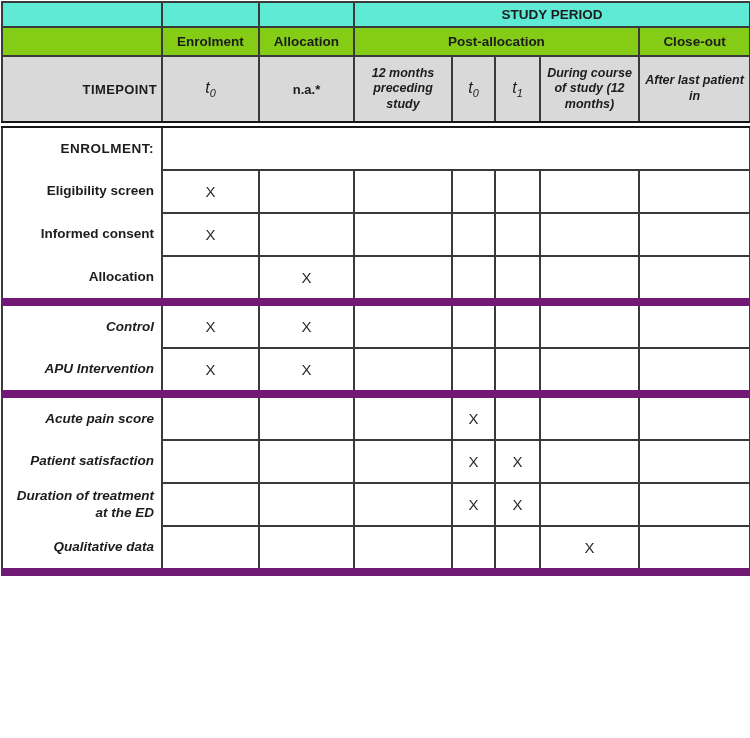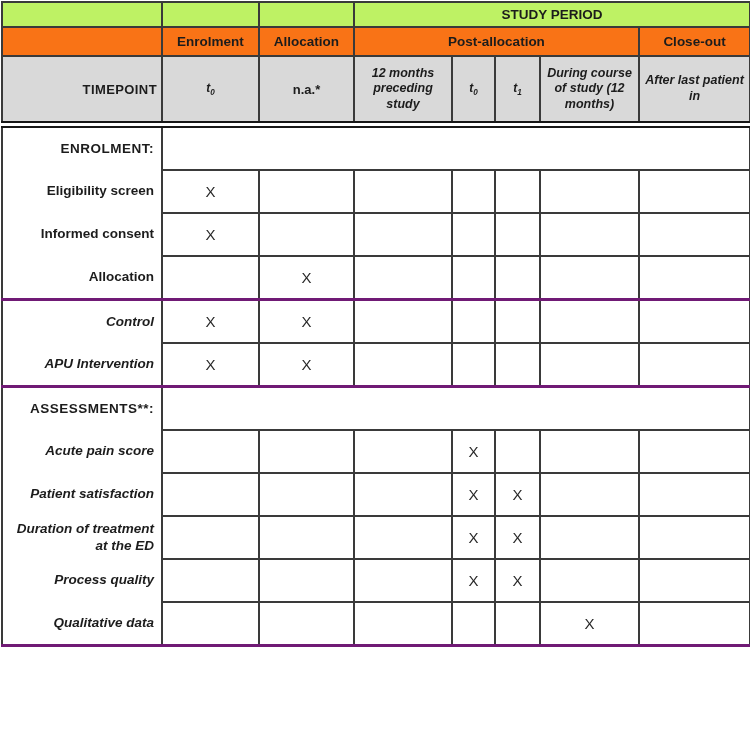--- a/index.html
+++ b/index.html
@@ -3,31 +3,31 @@
 <meta charset="utf-8">
 <style>
   html,body{margin:0;padding:0;background:#ffffff;}
   body{font-family:"Liberation Sans", sans-serif;color:#1c1c1c;}
   .wrap{width:750px;box-sizing:border-box;padding:1px;}
   table{border-collapse:collapse;table-layout:fixed;width:748px;}
   col.c0{width:160px;} col.c1{width:97px;} col.c2{width:95px;} col.c3{width:98px;}
   col.c4{width:43px;} col.c5{width:45px;} col.c6{width:99px;} col.c7{width:111px;}
   td,th{border:2px solid #3a3a3a;padding:1px 4px;font-size:13px;overflow:hidden;}
   
-  thead tr.r1 th{height:21px;font-weight:bold;font-size:13.5px;background:#bef264;}
-  thead tr.r2 th{height:25px;font-weight:bold;font-size:13.5px;background:#f97316;}
+  thead tr.r1 th{height:21px;font-weight:bold;font-size:13.5px;background:#5eead4;}
+  thead tr.r2 th{height:25px;font-weight:bold;font-size:13.5px;background:#84cc16;}
   thead tr.r3 th{height:62px;background:#d9d9d9;font-weight:bold;
                  border-bottom:7px double #161616;}
   th{text-align:center;vertical-align:middle;}
   .tp-label{letter-spacing:.4px;font-size:13px;font-style:normal;text-align:right;}
   .tp-it{font-style:italic;font-size:12.5px;line-height:1.25;}
-  .tsym{font-style:italic;font-weight:bold;font-size:12px;}
+  .tsym{font-style:italic;font-weight:normal;font-size:16px;}
   .tsym sub{font-size:.68em;}
   
-  tbody.section{border-top:3px solid #1d1d1d;border-bottom:3px solid #701a75;}
+  tbody.section{border-top:3px solid #1d1d1d;border-bottom:8px solid #701a75;}
   tbody td{height:39px;text-align:center;vertical-align:middle;}
   td.rowlabel{border-top-style:none;border-bottom-style:none;text-align:right;
               padding-right:7px;font-weight:bold;font-size:13.5px;line-height:1.2;}
   td.rowlabel.title{letter-spacing:.5px;}
   td.rowlabel.it{font-style:italic;}
   td.xcell{font-size:15px;font-weight:400;color:#2a2a2a;}
   table{border:2px solid #242424;}
 </style>
 </head>
 <body>
@@ -128,24 +128,20 @@
           <td class="xcell">X</td>
           <td class="xcell"></td>
           <td class="xcell"></td>
           <td class="xcell"></td>
           <td class="xcell"></td>
           <td class="xcell"></td>
         </tr>
       </tbody>
   <tbody class="section">
         <tr>
-          <td class="rowlabel title">ASSESSMENTS**:</td>
-          <td class="merged" colspan="7"></td>
-        </tr>
-        <tr>
           <td class="rowlabel it">Acute pain score</td>
           <td class="xcell"></td>
           <td class="xcell"></td>
           <td class="xcell"></td>
           <td class="xcell">X</td>
           <td class="xcell"></td>
           <td class="xcell"></td>
           <td class="xcell"></td>
         </tr>
         <tr>
@@ -162,30 +158,20 @@
           <td class="rowlabel it">Duration of treatment at the ED</td>
           <td class="xcell"></td>
           <td class="xcell"></td>
           <td class="xcell"></td>
           <td class="xcell">X</td>
           <td class="xcell">X</td>
           <td class="xcell"></td>
           <td class="xcell"></td>
         </tr>
         <tr>
-          <td class="rowlabel it">Process quality</td>
-          <td class="xcell"></td>
-          <td class="xcell"></td>
-          <td class="xcell"></td>
-          <td class="xcell">X</td>
-          <td class="xcell">X</td>
-          <td class="xcell"></td>
-          <td class="xcell"></td>
-        </tr>
-        <tr>
           <td class="rowlabel it">Qualitative data</td>
           <td class="xcell"></td>
           <td class="xcell"></td>
           <td class="xcell"></td>
           <td class="xcell"></td>
           <td class="xcell"></td>
           <td class="xcell">X</td>
           <td class="xcell"></td>
         </tr>
       </tbody>

